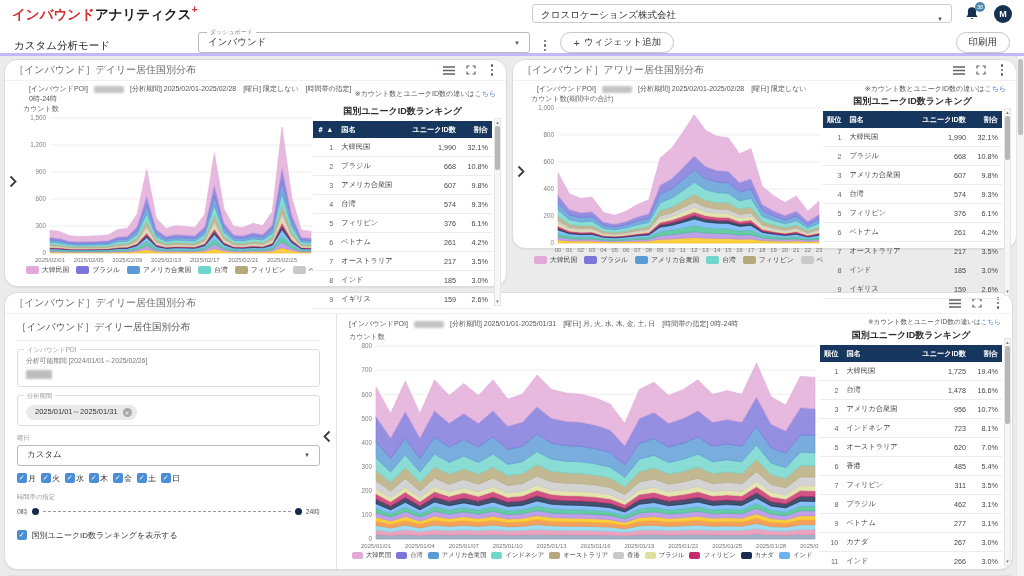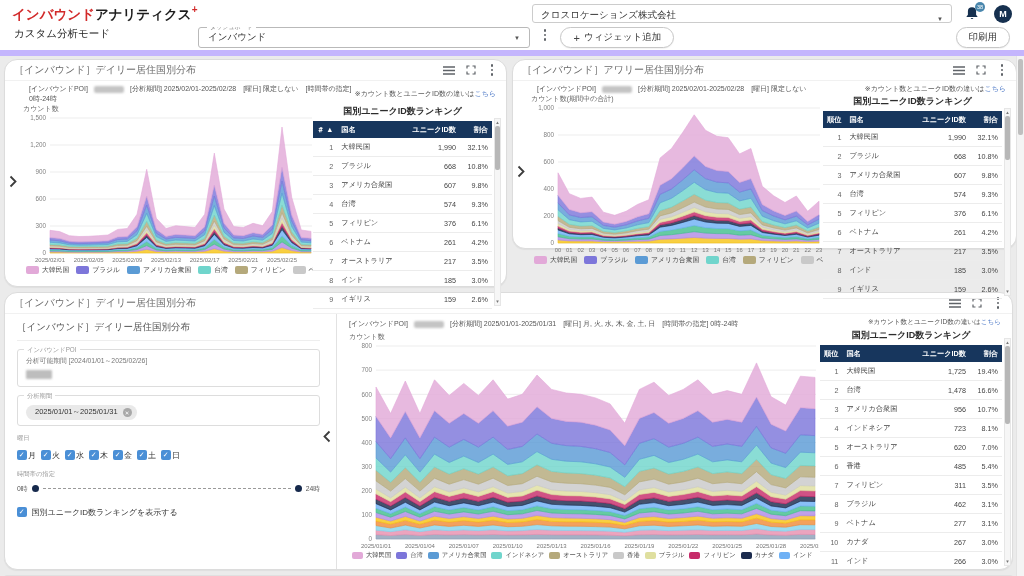--- a/index.html
+++ b/index.html
@@ -10,21 +10,21 @@
 .logo{font-size:13.5px;font-weight:bold;white-space:nowrap;}
 .logo .p1,.logo .plus{color:#d22a2a;}
 .logo .p2{color:#1c1c1c;}
 .logo .plus{vertical-align:super;font-size:10px;}
 .company{margin-left:auto;width:420px;height:19px;border:1px solid #ccc;border-radius:3px;display:flex;align-items:flex-end;padding:0 8px;font-size:9.5px;background:#fff;cursor:pointer;}
 .company .arrow{margin-left:auto;font-size:6px;color:#555;}
 .bell{position:relative;width:18px;height:17px;cursor:pointer;}
 .badge{position:absolute;top:-3px;right:-3px;background:#4a87ad;color:#fff;font-size:5.5px;border-radius:50%;width:10px;height:10px;display:flex;align-items:center;justify-content:center;}
 .avatar{width:18px;height:18px;border-radius:50%;background:#16304f;color:#fff;font-size:9px;display:flex;align-items:center;justify-content:center;font-weight:bold;cursor:pointer;}
 
-.toolbar{height:29px;background:#fff;display:flex;align-items:flex-start;padding:0 14px;border-bottom:6px solid #c4b5fd;gap:10px;}
+.toolbar{height:29px;background:#fff;display:flex;align-items:flex-end;padding:0 14px;border-bottom:3px solid #c4b5fd;gap:10px;}
 .mode-label{font-size:10.5px;color:#222;}
 .dash-select{position:relative;margin-left:78px;width:332px;height:21px;border:1px solid #b9b9b9;border-radius:3px;display:flex;align-items:center;padding:0 9px;font-size:9.5px;background:#fff;cursor:pointer;}
 .dash-select .flabel{position:absolute;top:-5px;left:8px;font-size:6px;color:#8a8a8a;background:#fff;padding:0 3px;}
 .dash-select .arrow{margin-left:auto;font-size:6px;color:#555;}
 .kebab{display:inline-flex;flex-direction:column;gap:2px;padding:2px 4px;cursor:pointer;}
 .kebab i{width:2.5px;height:2.5px;border-radius:50%;background:#5f6368;}
 .btn-pill{height:21px;border:1px solid #c7c7c7;border-radius:11px;background:#fff;font-size:9.5px;color:#333;padding:0 12px;display:inline-flex;align-items:center;gap:4px;cursor:pointer;box-shadow:0 1px 1px rgba(0,0,0,.05);}
 .btn-pill .plus{font-size:11px;color:#444;}
 .print{margin-left:auto;}
 
@@ -535,20 +535,24 @@
           <div class="poi-blob"></div>
         </div>
         <div class="obox">
           <div class="flabel2 float">分析期間</div>
           <span class="chip">
             <span>2025/01/01～2025/01/31</span>
             <span class="x">✕</span>
           </span>
         </div>
         <div class="flabel2">曜日</div>
+        <div class="select">
+          <span>カスタム</span>
+          <span class="arrow">▼</span>
+        </div>
         <div class="days">
             <label class="day"><span class="cb">✓</span>月</label>
             <label class="day"><span class="cb">✓</span>火</label>
             <label class="day"><span class="cb">✓</span>水</label>
             <label class="day"><span class="cb">✓</span>木</label>
             <label class="day"><span class="cb">✓</span>金</label>
             <label class="day"><span class="cb">✓</span>土</label>
             <label class="day"><span class="cb">✓</span>日</label>
           </div>
         <div class="time-field">

